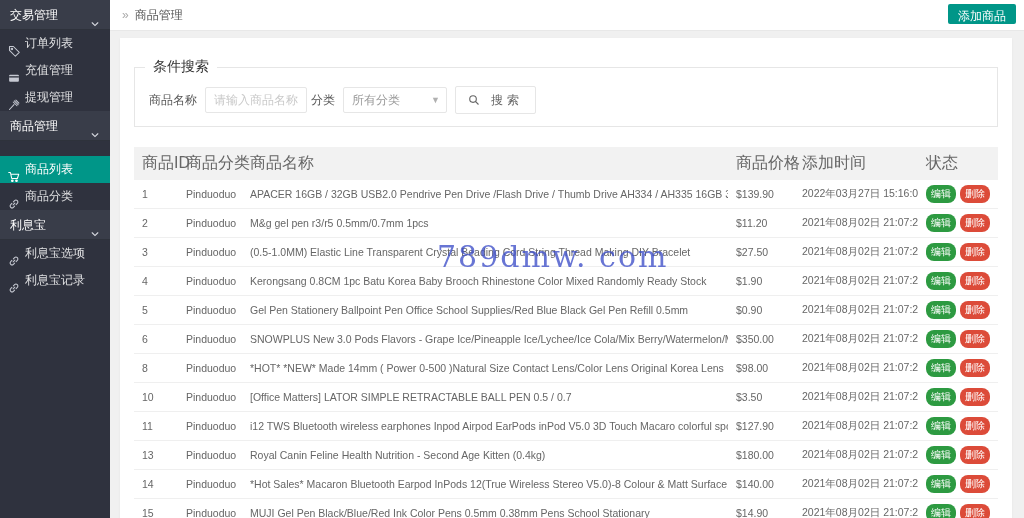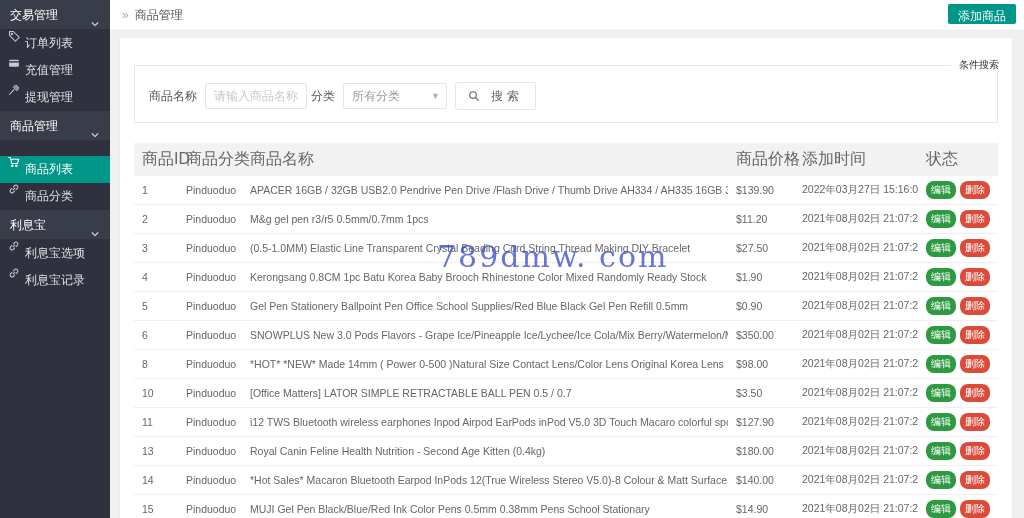--- a/index.html
+++ b/index.html
@@ -6,40 +6,40 @@
   html,body { width:1024px; height:518px; overflow:hidden; }
   body { font-family:"Liberation Sans","DejaVu Sans",sans-serif; background:#f0f0f0; position:relative; }
 
   
   .sidebar { position:absolute; left:0; top:0; width:110px; height:518px; background:#2f323e; z-index:10; }
   .side-header { height:30px; line-height:30px; background:#393d49; color:#fff; font-size:12px;
                  padding:0 10px; display:flex; align-items:center; justify-content:space-between;
                  border-bottom:1px solid rgba(0,0,0,.18); cursor:pointer; }
   .side-header .chev { width:10px; height:10px; display:inline-block; }
   .side-item { height:27px; line-height:27px; color:rgba(255,255,255,.85); font-size:12px;
-               padding:0 8px; display:flex; align-items:flex-start; gap:5px; cursor:pointer; white-space:nowrap; }
+               padding:0 8px; display:flex; align-items:flex-end; gap:5px; cursor:pointer; white-space:nowrap; }
   .side-item.active { background:var(--accent,#009688); color:#fff;margin-top:15px; }
   .side-item .icn { width:12px; height:12px; display:inline-flex; flex:0 0 12px; }
   .side-item .icn svg { width:12px; height:12px; }
   .side-header svg { width:10px; height:10px; }
 
   
   .topbar { position:absolute; left:110px; top:0; right:0; height:31px; background:#fff;
             border-bottom:1px solid #e8e8e8; z-index:5; }
   .breadcrumb { position:absolute; left:12px; top:0; line-height:31px; font-size:12px; color:#555; }
   .breadcrumb .arrow { color:#aaa; margin-right:6px; font-size:12px; }
   .add-btn { position:absolute; right:8px; top:4px; height:20px; line-height:24px; padding:0 10px;
              background:var(--accent,#009688); color:#fff; font-size:12px; border:none; border-radius:2px; cursor:pointer; }
 
   
   .card { position:absolute; left:120px; top:38px; width:892px; bottom:-6px; background:#fff;
           box-shadow:0 1px 2px rgba(0,0,0,.06); z-index:4; }
 
   fieldset.search { margin:20px 14px 0; border:1px solid #e6e6e6; padding:6px 10px 12px; }
-  fieldset.search legend { font-size:10px; color:#333; padding:0 8px; margin-left:20px;text-align:right; }
+  fieldset.search legend { font-size:14px; color:#333; padding:0 8px; margin-left:0; }
   .search-row { display:flex; align-items:center; margin-top:4px; }
   .fld-label { font-size:12px; color:#555; margin:0 8px 0 4px; white-space:nowrap; }
   .txt-input { width:102px; height:26px; border:1px solid #e6e6e6; border-radius:2px; padding:0 8px;
                font-size:12px; color:#666; font-family:inherit; }
   .txt-input::placeholder { color:#c9c9c9; }
   .fld-label.cat { }
   .select-box { width:104px; height:26px; border:1px solid #e6e6e6; border-radius:2px; padding:0 6px 0 8px;
                 display:inline-flex; align-items:center; justify-content:space-between; font-size:12px;
                 color:#999; cursor:pointer; background:#fff; }
   .select-box .caret { font-size:9px; color:#b0b0b0; }

